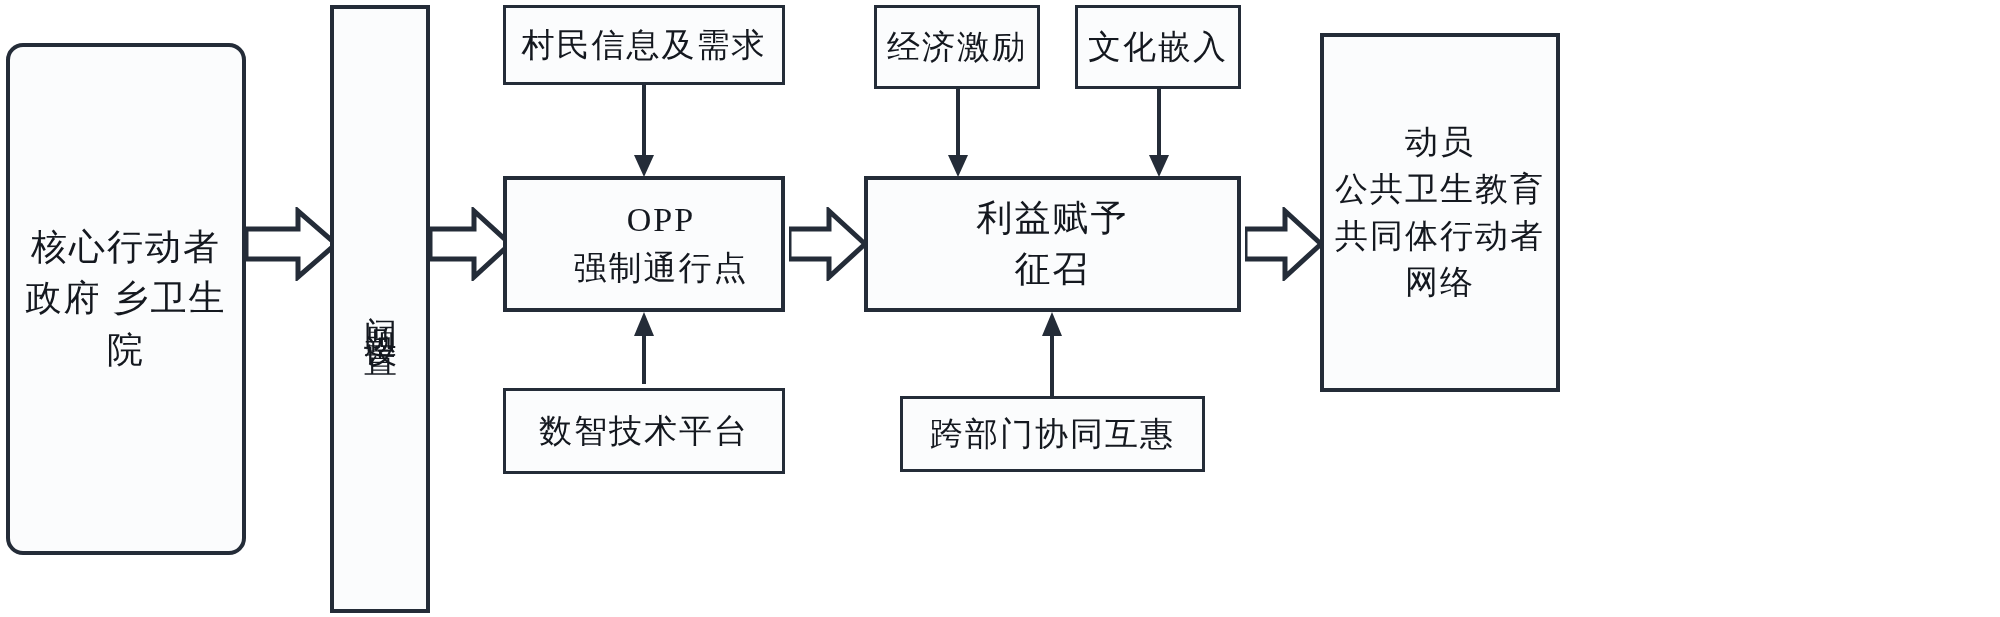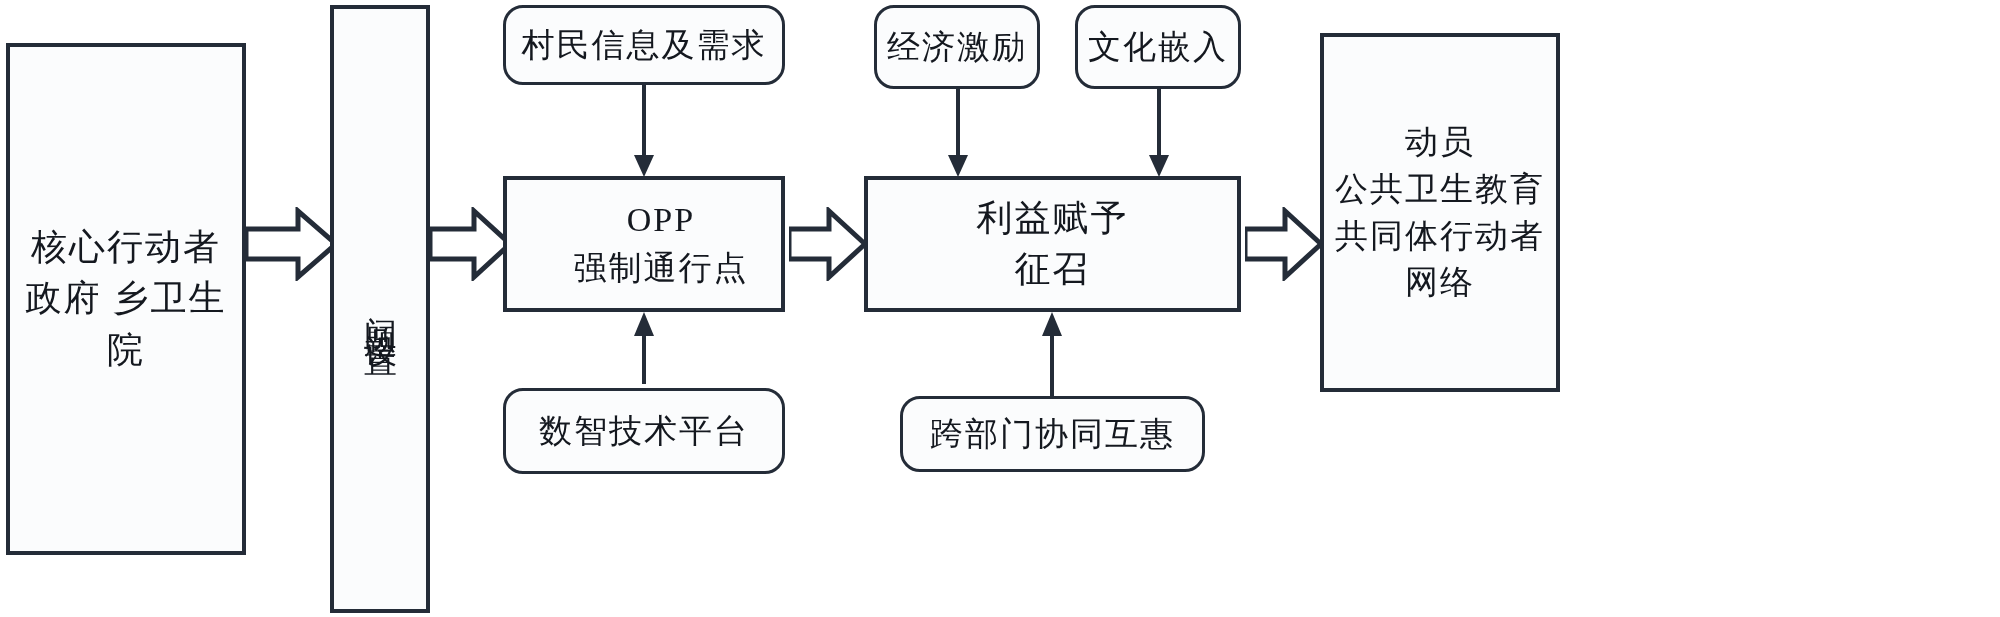--- a/index.html
+++ b/index.html
@@ -30,21 +30,20 @@
   }
   .box .txt {
     color: #14181f;
     line-height: 1.42;
     letter-spacing: 2px;
     white-space: pre-line;
     font-family: "Liberation Serif", "DejaVu Serif", serif;
   }
   .box.thin {
     border-width: 3px;
-    border-radius: 20px;
   }
   
   .box.vertical .txt {
     writing-mode: vertical-rl;
     text-orientation: upright;
     letter-spacing: 9px;
     line-height: 1;
   }
   .fs-lg   { font-size: 36px; }
   .fs-md   { font-size: 33px; }
@@ -69,21 +68,21 @@
     position: absolute;
     pointer-events: none;
   }
   .blockarrow svg { display: block; }
 </style>
 </head>
 <body>
 
 <div id="canvas">
 
-  <div class="box" style="left:6px; top:43px; width:240px; height:512px;">
+  <div class="box" style="left:6px; top:43px; width:240px; height:512px;border-radius:17px;">
     <div class="txt fs-lg">核心行动者
 政府  乡卫生院</div>
   </div>
 
   <div class="blockarrow" style="left:246px; top:207px; width:92px; height:74px;">
     <svg width="92" height="74" viewBox="0 0 92 74">
       <polygon points="0,22 52,22 52,4 90,37 52,70 52,52 0,52" fill="#ffffff" stroke="#242c38" stroke-width="5" stroke-linejoin="miter"></polygon>
     </svg>
   </div>
 

